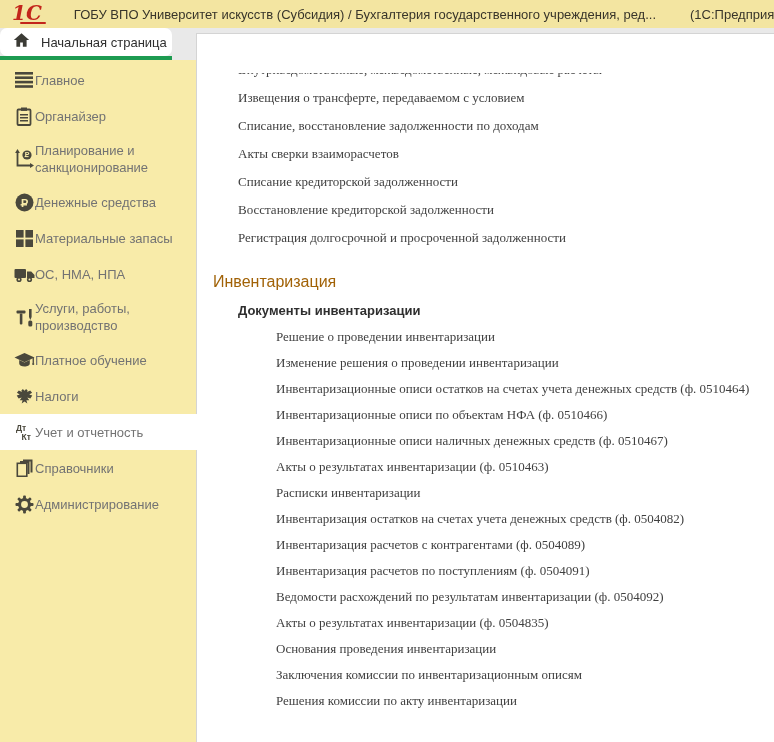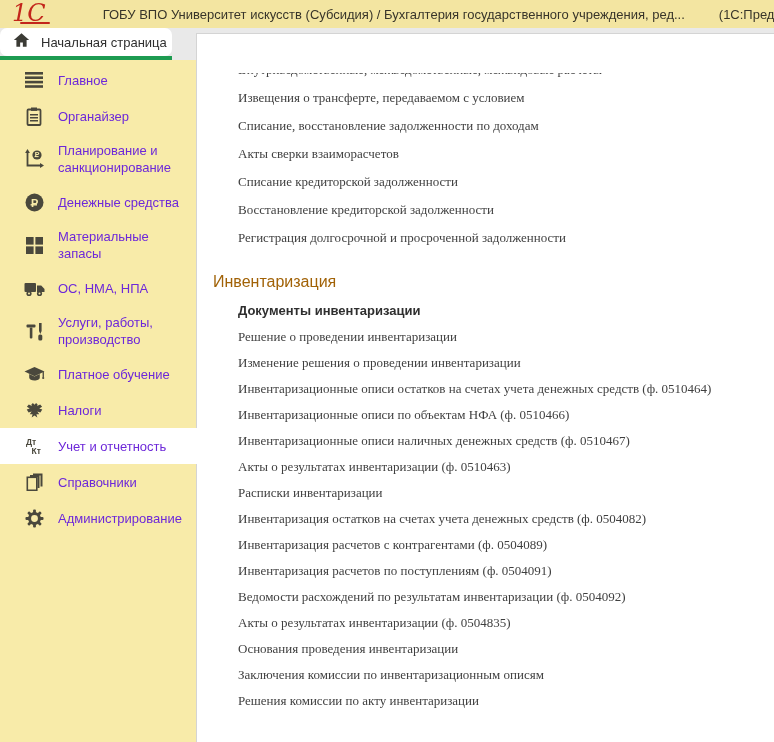--- a/index.html
+++ b/index.html
@@ -5,56 +5,56 @@
   * { box-sizing: border-box; margin: 0; padding: 0; }
   html, body { width: 774px; height: 742px; overflow: hidden; }
   body { font-family: "Liberation Sans", sans-serif; background: #fff; }
 
   
   .titlebar {
     height: 28px; background: #f3e5a1; display: flex; align-items: center;
     padding: 0 6px 0 10px; overflow: hidden; white-space: nowrap;
   }
   .logo { position: relative; color: #c3261b; font-family: "DejaVu Serif", serif;
-    font-weight: normal; font-style: italic; font-size: 24px; line-height: 20px;
+    font-weight: bold; font-style: italic; font-size: 20px; line-height: 20px;
     padding: 0 6px 2px 2px; }
   .logo::after { content:""; position:absolute; left:10px; right:2px; bottom:1px;
     height:2px; background:#c3261b; border-radius:2px; }
   .burger { width: 20px; margin: 0 12px 0 14px; display: inline-flex; flex-direction: column; gap: 3px; cursor: pointer; }
   .burger i { display:block; height: 2.5px; background: #3e3a2c; border-radius:1px; }
-  .win-title { font-size: 13px; color: #38352a; margin-left: 25px; }
+  .win-title { font-size: 13px; color: #38352a; }
   .platform-title { font-size: 13px; color: #38352a; margin-left: 34px; }
 
   
   .app { position: relative; height: 714px; background: #fff; }
   .tabrow { position: absolute; left:0; top:0; right:0; height: 32px; background: #e9e9e9; }
   .tab { position: absolute; left:0; top:0; width: 172px; height: 28px; background: #fff;
     display: flex; align-items: center; gap: 11px; padding-left: 13px; cursor: pointer; border-radius: 7px; }
   .tab-label { font-size: 13px; color: #2f2f2f; }
   .tab-underline { position: absolute; left: 0; top: 28px; width: 172px; height: 4px; background: #1d9b51; }
 
   
   .panel { position: absolute; top: 5px; left: 196px; right: 0; bottom: 0; background: #fff;
     border-top: 1px solid #d4d4d4; border-left: 1px solid #d4d4d4; overflow: hidden; z-index: 1; }
   .viewport { margin-top: 39px; height: calc(100% - 39px); overflow: hidden; }
   .top-list { margin-top: -17px; }
   .top-list .cmd { height: 28px; line-height: 28px; }
   .cmd { padding-left: 41px; font-size: 13px; color: #3f3f3f; white-space: nowrap;
     cursor: pointer; font-family: Liberation Serif, serif; }
-  .sec-list .cmd { height: 26px; line-height: 26px; }
+  .sec-list .cmd { height: 26px; line-height: 26px; margin-left: 38px; }
   .sec-title { margin: 20px 0 0 16px; height: 20px; line-height: 20px;
     font-size: 16px; color: #a16207; }
   .group-title { margin-top: 6px; height: 26px; line-height: 26px; padding-left: 41px;
     font-size: 13px; font-weight: bold; color: #2f2f2f; cursor: pointer; white-space: nowrap; }
 
   
   .sidebar { position: absolute; top: 32px; left: 0; width: 196px; bottom: 0;
     background: #f8eba9; z-index: 2; padding-top: 2px; }
-  .side-item { display: flex; align-items: center; gap: 13px; padding: 8px 4px 8px 23px;
-    font-size: 13px; color: #6d28d9; cursor: pointer; line-height: 17px; }
+  .side-item { display: flex; align-items: center; padding: 8px 4px 8px 13px;
+    font-size: 13px; color: #737373; cursor: pointer; line-height: 17px; }
   .side-item.selected { background: #fff; width: calc(100% + 1px); }
   .side-icon { width: 22px; min-width: 22px; height: 20px; display: flex;
     align-items: center; justify-content: center; }
   .side-icon svg { display: block; }
   .ico { fill: #4a483c; stroke: none; }
   .ico-stroke { fill: none; stroke: #4a483c; }
 </style>
 </head>
 <body>
 

